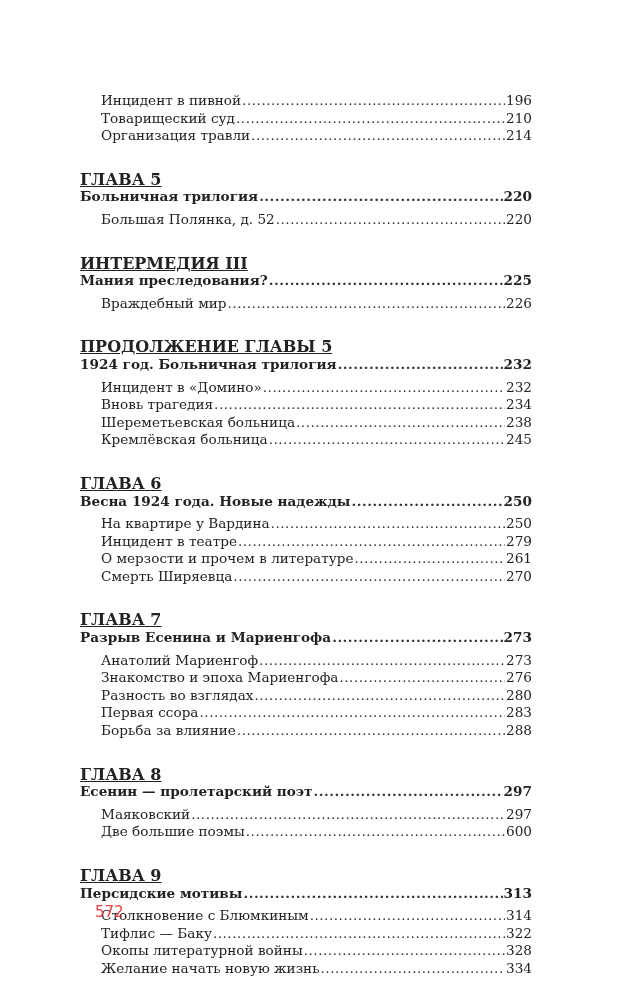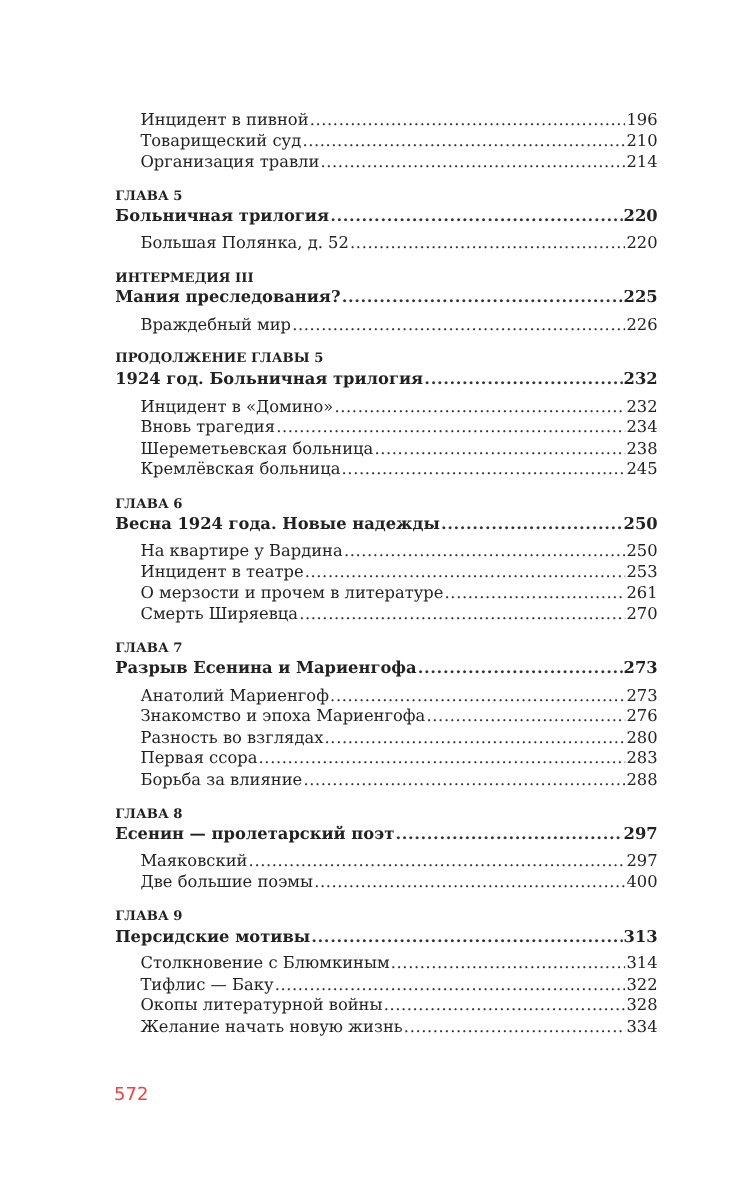--- a/index.html
+++ b/index.html
@@ -1,26 +1,26 @@
 <!DOCTYPE html>
 <html><head>
 <meta charset="utf-8">
 <style>
   html, body { margin:0; padding:0; background:#ffffff; }
   body { width:619px; height:1000px; position:relative; overflow:hidden;
          font-family:"DejaVu Serif","Liberation Serif",serif; color:#222; }
-  .toc { position:absolute; left:96px; top:92px; width:452px; }
+  .toc { position:absolute; left:80px; top:92px; width:452px; }
   .row { display:flex; align-items:baseline; font-size:13.6px; line-height:17.6px; white-space:nowrap; }
   .row .t { flex:0 0 auto; }
   .row .d { flex:1 1 auto; overflow:hidden; margin:0 1px; color:#333; letter-spacing:0.5px; }
   .row .d::after { content:"................................................................................................................................................................"; }
   .row .p { flex:0 0 auto; }
   .sub { padding-left:21px; }
   .main { font-weight:bold;align-items:flex-end; }
-  .heading { font-weight:bold; font-size:11px; line-height:17.6px; margin-top:10px; }
+  .heading { font-weight:bold; font-size:16px; line-height:17.6px; margin-top:26px;text-decoration:underline; }
   .gap { height:5px; }
   .folio { position:absolute; left:95px; top:903px; font-family:"DejaVu Sans","Liberation Sans",sans-serif; font-size:15px; color:#ef4444; }
 </style>
 </head>
 <body>
 
 <div class="toc">
   <div class="row sub">
       <span class="t">Инцидент в пивной</span>
       <span class="d"></span>
@@ -99,21 +99,21 @@
     </div>
   <div class="gap"></div>
   <div class="row sub">
       <span class="t">На квартире у Вардина</span>
       <span class="d"></span>
       <span class="p">250</span>
     </div>
   <div class="row sub">
       <span class="t">Инцидент в театре</span>
       <span class="d"></span>
-      <span class="p">253</span>
+      <span class="p">279</span>
     </div>
   <div class="row sub">
       <span class="t">О мерзости и прочем в литературе</span>
       <span class="d"></span>
       <span class="p">261</span>
     </div>
   <div class="row sub">
       <span class="t">Смерть Ширяевца</span>
       <span class="d"></span>
       <span class="p">270</span>
@@ -160,21 +160,21 @@
     </div>
   <div class="gap"></div>
   <div class="row sub">
       <span class="t">Маяковский</span>
       <span class="d"></span>
       <span class="p">297</span>
     </div>
   <div class="row sub">
       <span class="t">Две большие поэмы</span>
       <span class="d"></span>
-      <span class="p">400</span>
+      <span class="p">600</span>
     </div>
 
   <div class="heading">ГЛАВА 9</div>
   <div class="row main">
       <span class="t">Персидские мотивы</span>
       <span class="d"></span>
       <span class="p">313</span>
     </div>
   <div class="gap"></div>
   <div class="row sub">

